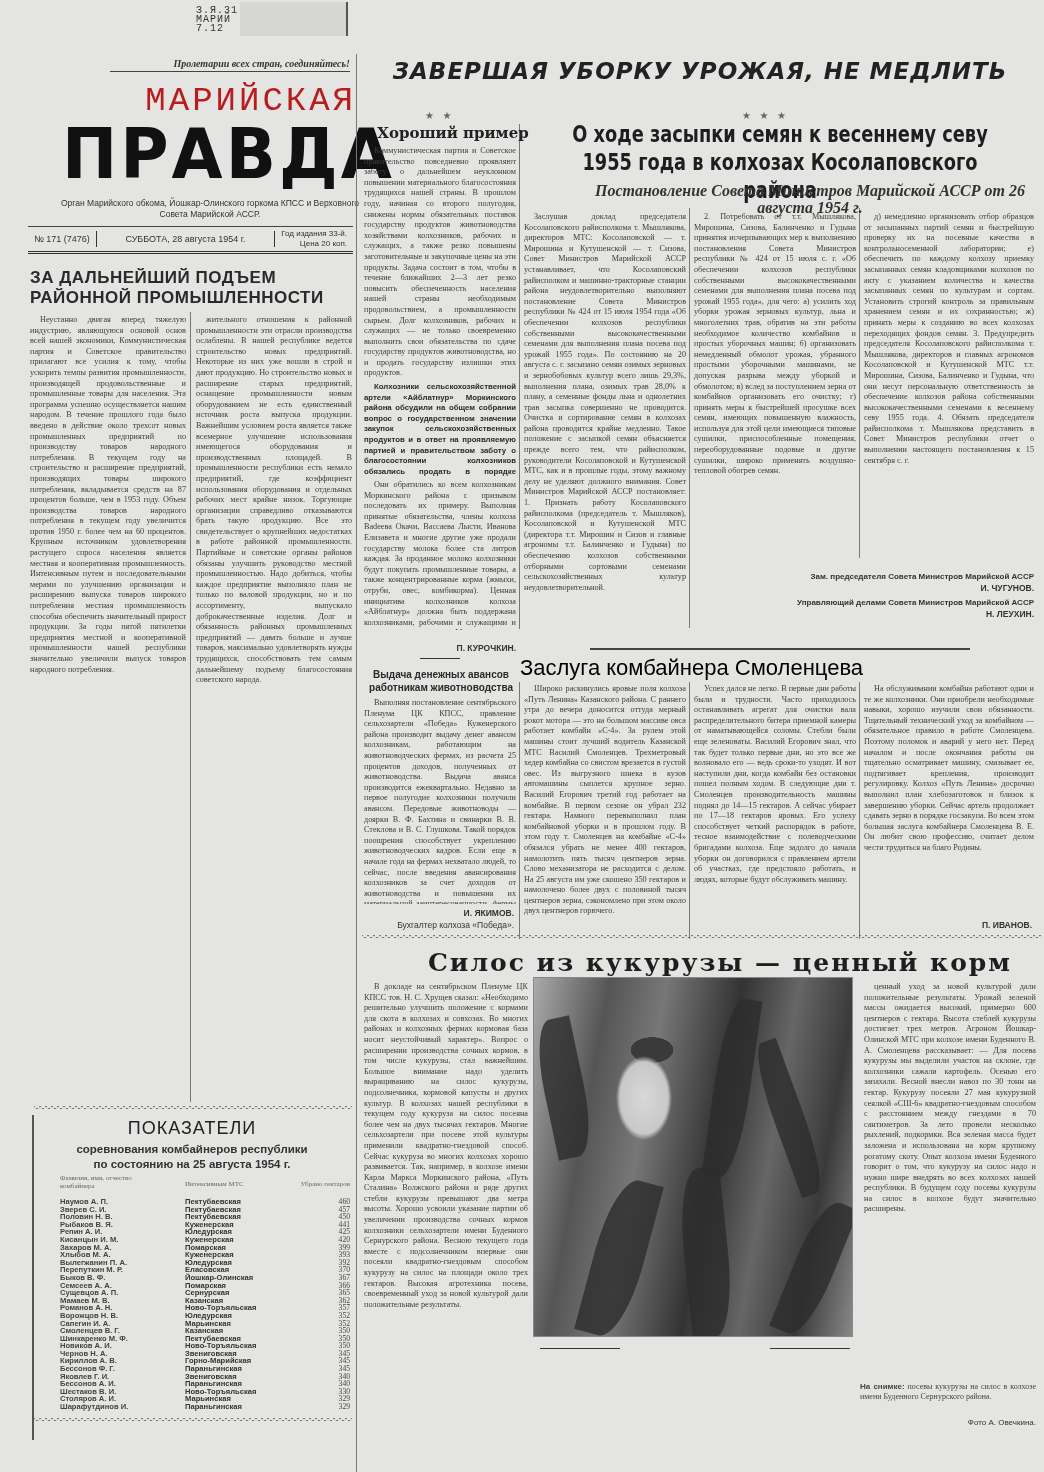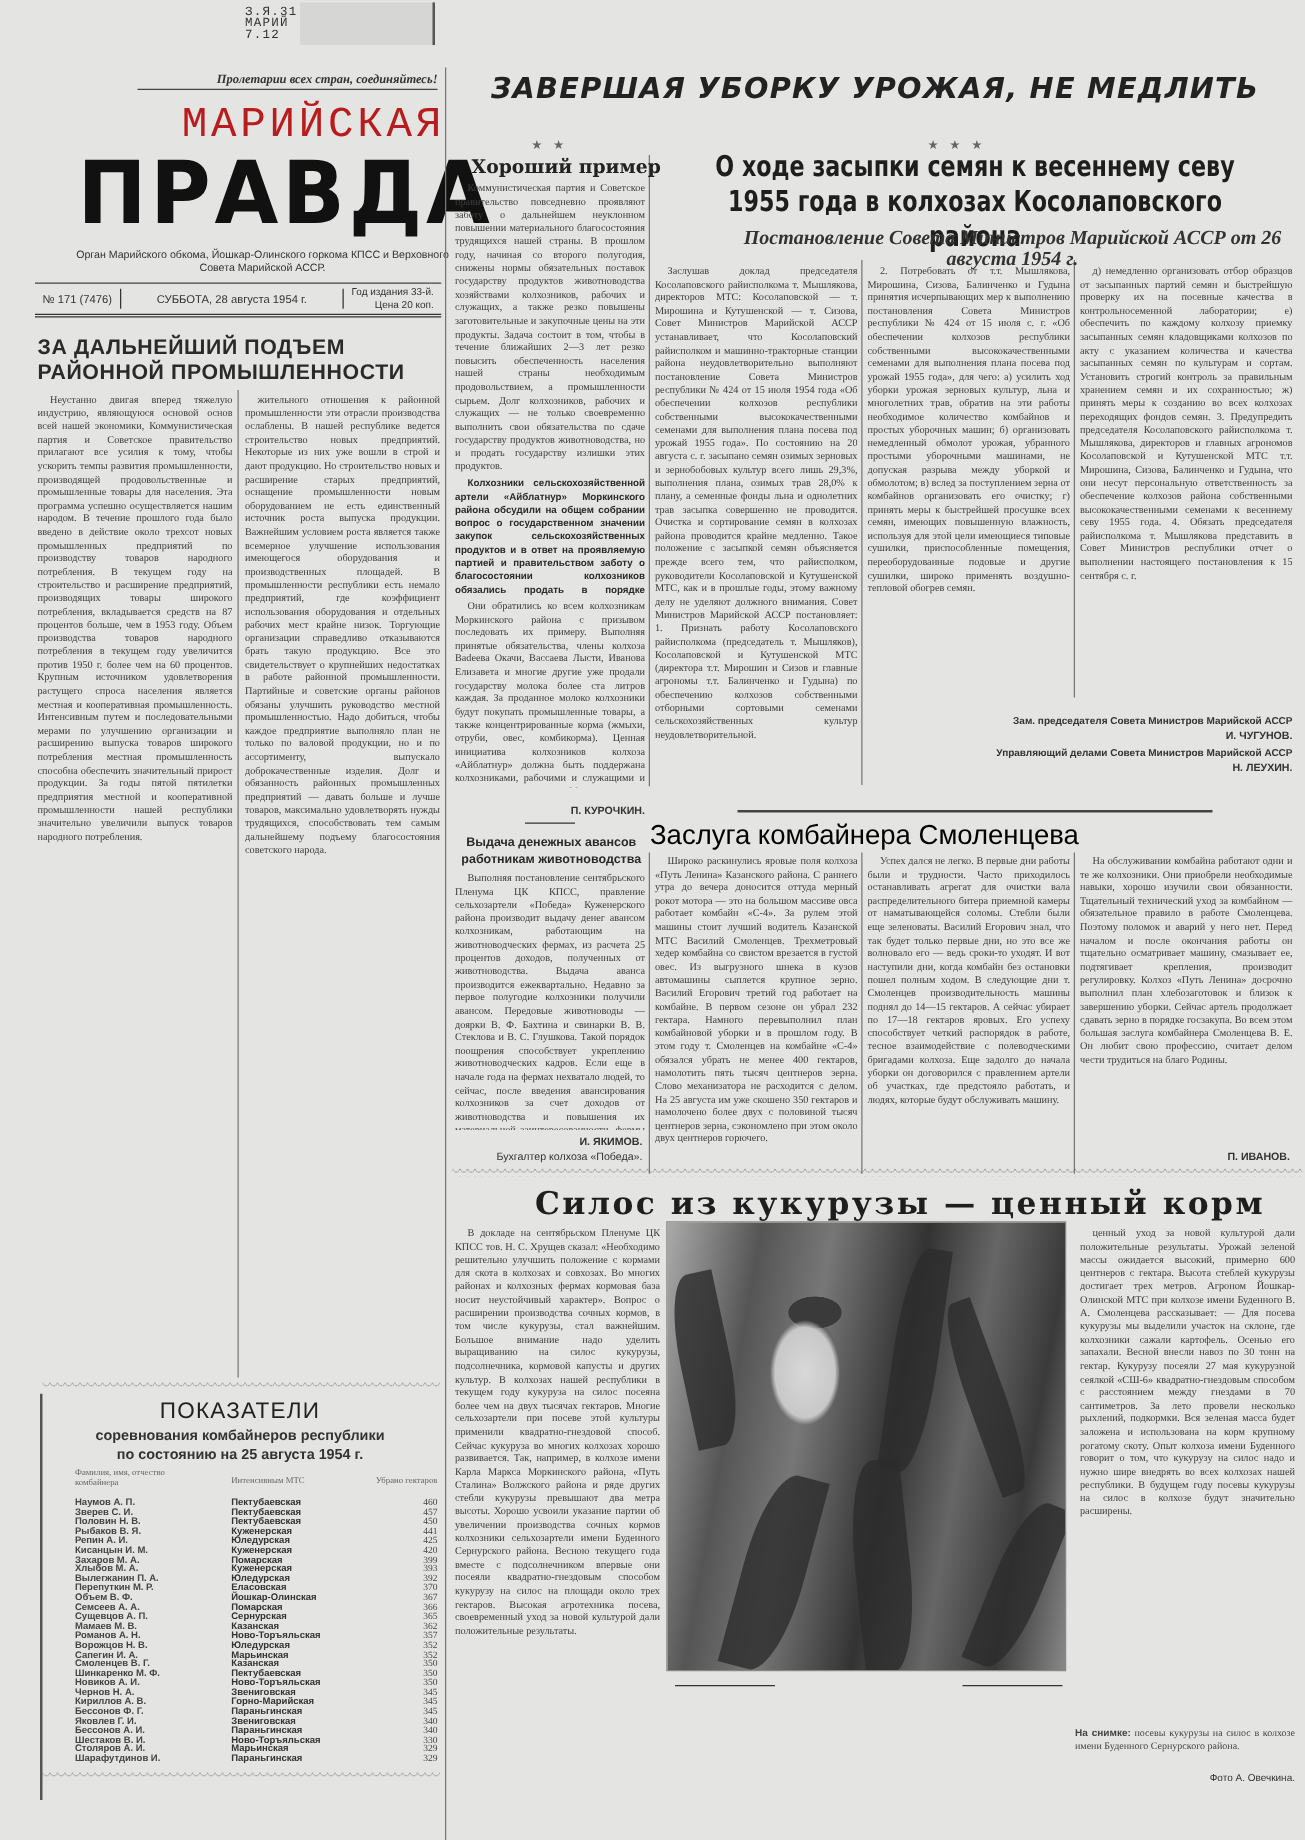--- a/index.html
+++ b/index.html
@@ -273,21 +273,21 @@
         <td class="n">Вылегжанин П. А.</td>
         <td class="m">Юледурская</td>
         <td class="v">392</td>
       </tr>
       <tr>
         <td class="n">Перепуткин М. Р.</td>
         <td class="m">Еласовская</td>
         <td class="v">370</td>
       </tr>
       <tr>
-        <td class="n">Объем В. Ф.</td>
+        <td class="n">Быков В. Ф.</td>
         <td class="m">Йошкар-Олинская</td>
         <td class="v">367</td>
       </tr>
       <tr>
         <td class="n">Семсеев А. А.</td>
         <td class="m">Помарская</td>
         <td class="v">366</td>
       </tr>
       <tr>
         <td class="n">Сущевцов А. П.</td>

